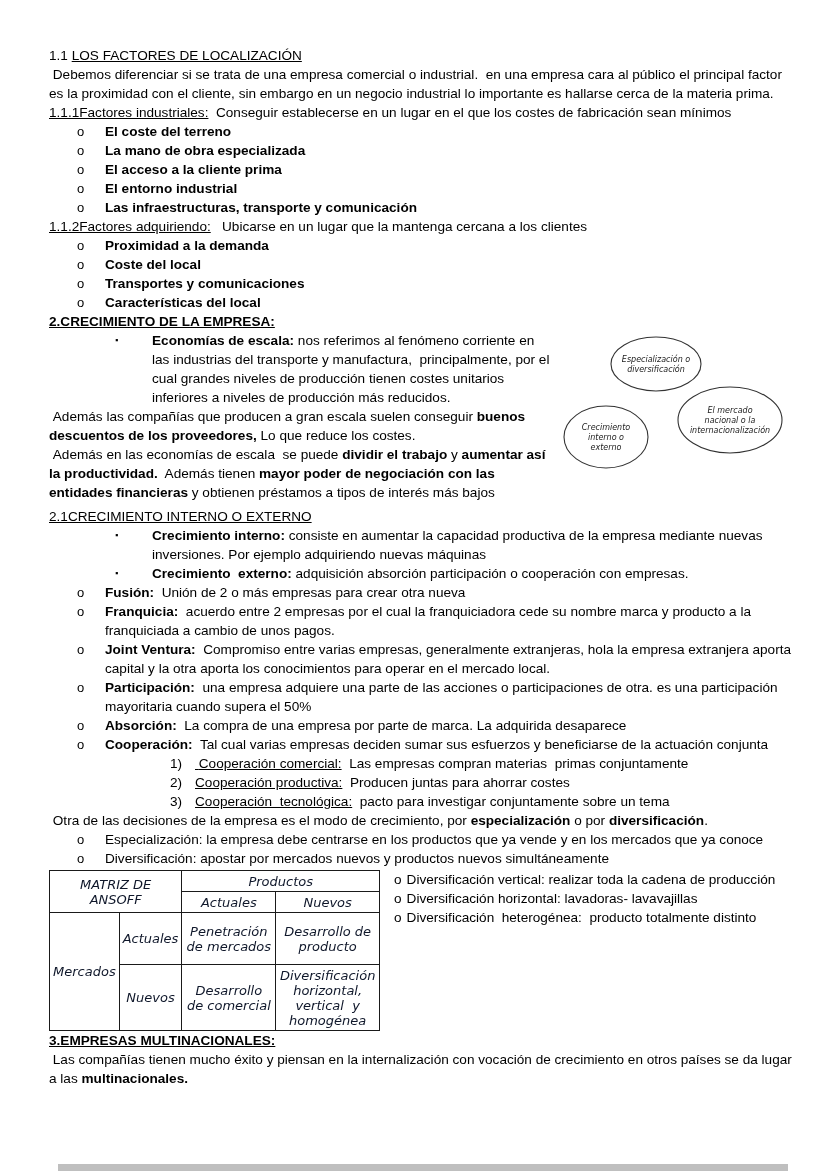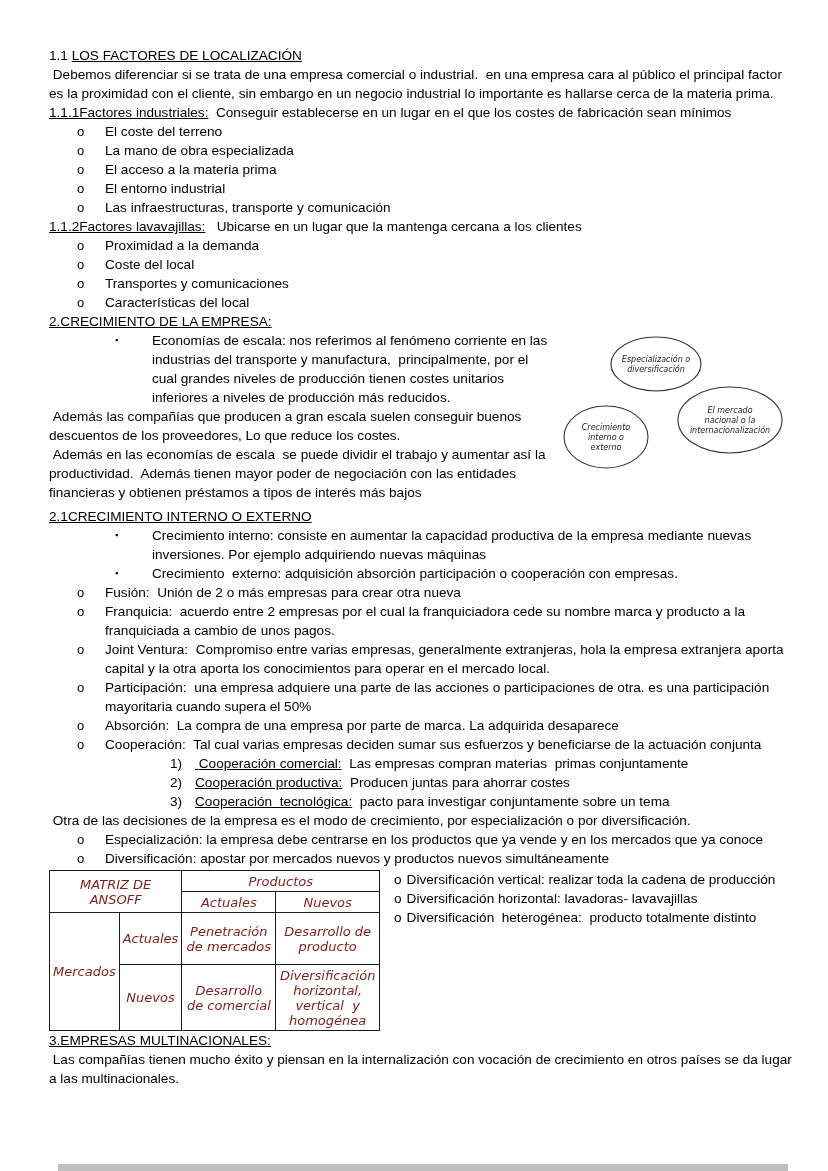--- a/index.html
+++ b/index.html
@@ -2,35 +2,35 @@
 <html><head>
 <meta charset="utf-8">
 <style>
   *{box-sizing:border-box}
   html,body{margin:0;padding:0;background:#ffffff}
   .page{position:relative;width:828px;height:1171px;background:#fff;color:#000;
         font-family:"Liberation Sans","DejaVu Sans",sans-serif;font-size:13.6px;line-height:19px;
         padding:46px 31px 16px 49px;overflow:hidden}
   [data-bind]{white-space:pre-wrap}
   p{margin:0}
-  .b{font-weight:400}
+  .b{font-weight:700}
   .u{text-decoration:underline}
   .li{display:flex;align-items:flex-start}
   .mk{flex:0 0 auto}
   .t{flex:1 1 auto}
   .lo{margin-left:28px}.lo .mk{width:28px;font-size:13px}
   .lsq{margin-left:66px}.lsq .mk{width:37px;font-size:9px;line-height:19px}
   .lnum{margin-left:121px}.lnum .mk{width:25px}
   .diagram{float:right;width:237px;height:172px;margin:2px 0 2px 8px}
   .dt{font-family:"DejaVu Sans",sans-serif;font-style:italic;font-size:8px;fill:#222;text-anchor:middle}
   .dc{fill:none;stroke:#333;stroke-width:1.1}
   .clear{clear:both}
   .bottom22{display:flex;align-items:flex-start;margin-top:2px}
   .matrix{border-collapse:collapse;flex:0 0 auto;font-family:"DejaVu Sans",sans-serif;
-          font-style:italic;color:#7f1d1d;width:331px}
+          font-style:italic;color:#0f172a;width:331px}
   .matrix td{border:1.4px solid #1a1a1a;text-align:center;vertical-align:middle;
              padding:1px 3px;font-size:13px;line-height:15px}
   .c1{width:55px}.c2{width:58px}.c3{width:112px}.c4{width:106px}
   .hrow td{height:21px}
   .drow1 td{height:52px}
   .drow2 td{height:66px}
   .title-cell{font-size:12px}
   .notes{flex:1 1 auto;padding-left:14px}
   .note .mk2{margin-right:5px}
   .page-edge{position:absolute;left:58px;right:40px;bottom:0;height:7px;background:#bfbfbf}
@@ -49,32 +49,32 @@
   <div class="li lo">
       <span class="mk" data-bind="markers.circle">o</span>
       <span class="t b" data-bind="sec1.industrial.items.0">El coste del terreno</span>
     </div>
   <div class="li lo">
       <span class="mk" data-bind="markers.circle">o</span>
       <span class="t b" data-bind="sec1.industrial.items.1">La mano de obra especializada</span>
     </div>
   <div class="li lo">
       <span class="mk" data-bind="markers.circle">o</span>
-      <span class="t b" data-bind="sec1.industrial.items.2">El acceso a la materia prima</span>
+      <span class="t b" data-bind="sec1.industrial.items.2">El acceso a la cliente prima</span>
     </div>
   <div class="li lo">
       <span class="mk" data-bind="markers.circle">o</span>
       <span class="t b" data-bind="sec1.industrial.items.3">El entorno industrial</span>
     </div>
   <div class="li lo">
       <span class="mk" data-bind="markers.circle">o</span>
       <span class="t b" data-bind="sec1.industrial.items.4">Las infraestructuras, transporte y comunicación</span>
     </div>
 
-  <p><span class="u" data-bind="sec1.comercial.heading">1.1.2Factores lavavajillas:</span><span data-bind="sec1.comercial.text">   Ubicarse en un lugar que la mantenga cercana a los clientes</span></p>
+  <p><span class="u" data-bind="sec1.comercial.heading">1.1.2Factores adquiriendo:</span><span data-bind="sec1.comercial.text">   Ubicarse en un lugar que la mantenga cercana a los clientes</span></p>
 
   <div class="li lo">
       <span class="mk" data-bind="markers.circle">o</span>
       <span class="t b" data-bind="sec1.comercial.items.0">Proximidad a la demanda</span>
     </div>
   <div class="li lo">
       <span class="mk" data-bind="markers.circle">o</span>
       <span class="t b" data-bind="sec1.comercial.items.1">Coste del local</span>
     </div>
   <div class="li lo">

